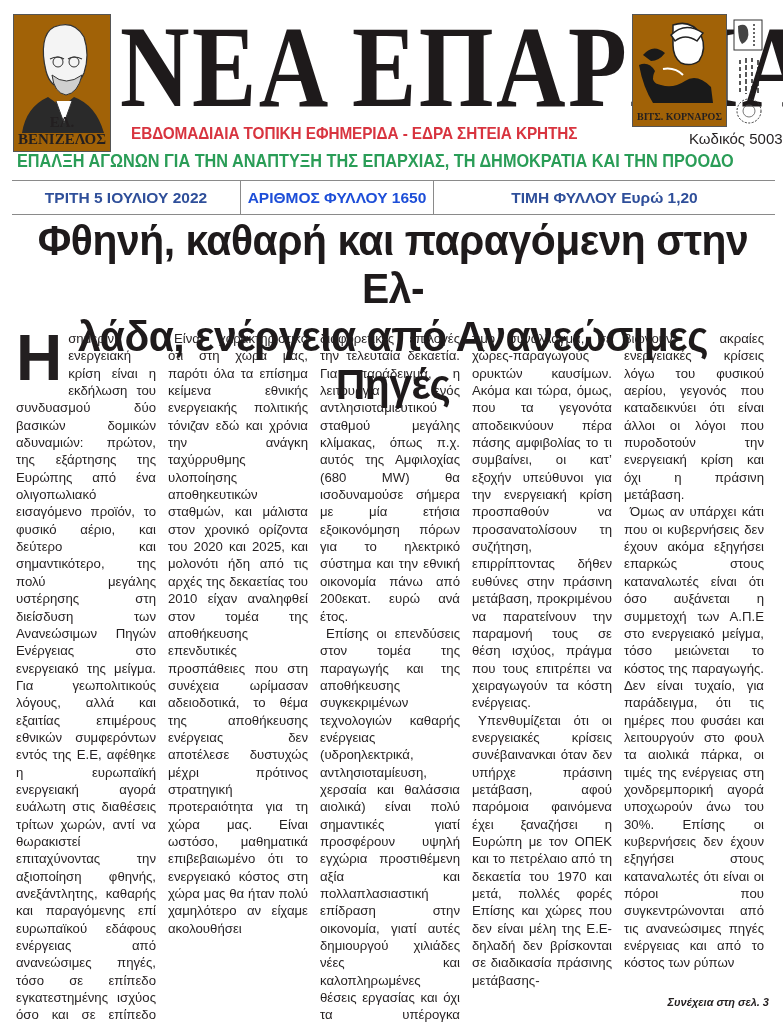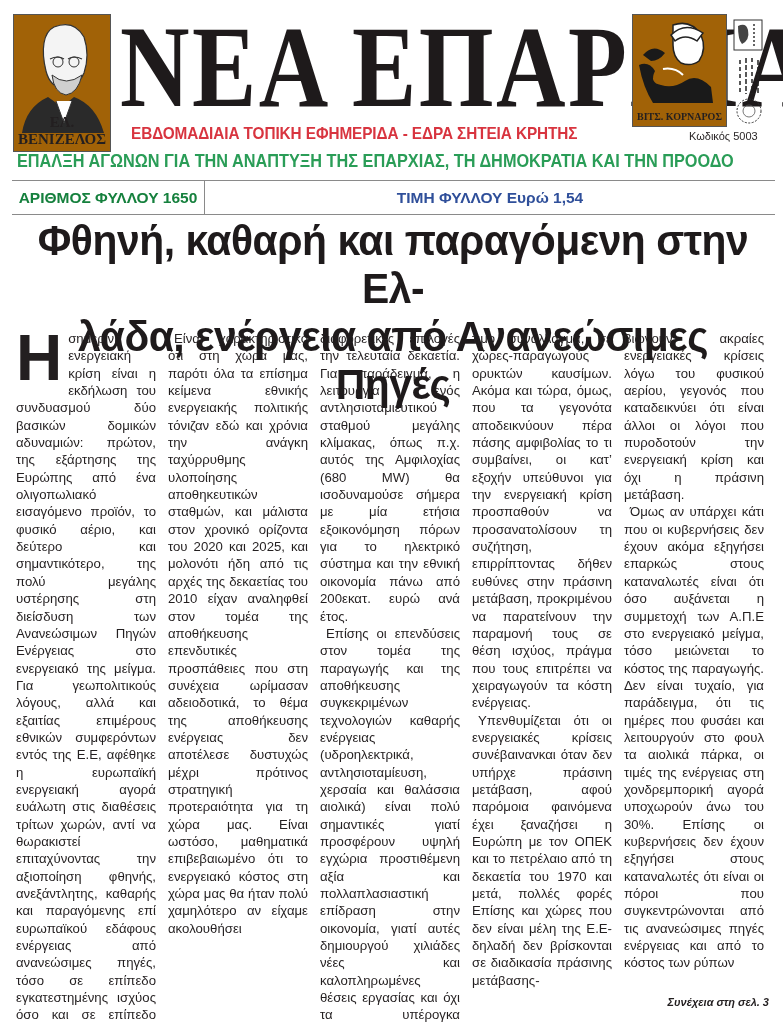--- a/index.html
+++ b/index.html
@@ -9,21 +9,21 @@
   .portrait { position: absolute; border: 1px solid #555; background: #a16207; font-family: Liberation Serif, serif; }
   .portrait-left { left: 13px; top: 14px; width: 96px; height: 136px; }
   .portrait-right { left: 632px; top: 14px; width: 93px; height: 111px; }
   .portrait svg { position: absolute; left: 0; top: 0; }
   .portrait-caption { position: absolute; left: 0; right: 0; bottom: 3px; text-align: center; font-size: 15px; font-weight: bold; color: #231f20; }
   .portrait-right .portrait-caption { font-size: 10px; bottom: 4px; }
 
   .masthead-title { position: absolute; left: 120px; top: 8px; width: 506px; height: 118px; font-family: "Liberation Serif", serif; font-weight: bold; font-size: 116px; line-height: 118px; letter-spacing: 3px; color: #1e1a1b; transform: scaleX(0.83); transform-origin: left top; white-space: nowrap; }
 
   .subtitle-red { position: absolute; left: 131px; top: 124px; font-size: 16.5px; font-weight: bold; color: #d8343f; white-space: nowrap; letter-spacing: -0.1px; transform: scaleX(0.93); transform-origin: left top; }
-  .code { position: absolute; left: 689px; top: 130px; font-size: 11px; color: #231f20; }
+  .code { position: absolute; left: 689px; top: 130px; font-size: 15px; color: #231f20; }
 
   .stamps { position: absolute; left: 732px; top: 18px; width: 34px; height: 106px; }
 
   .slogan-green { position: absolute; left: 17px; top: 150px; font-size: 18.5px; font-weight: bold; color: #2a9d57; white-space: nowrap; transform: scaleX(0.88); transform-origin: left top; }
 
   
   .date-bar { position: absolute; left: 12px; top: 180px; width: 763px; height: 33px; border-top: 1.5px solid #8a8a8a; border-bottom: 1.5px solid #8a8a8a; display: flex; align-items: center; }
   .date-cell { height: 100%; display: flex; align-items: center; justify-content: center; font-size: 15.5px; font-weight: bold; color: #2f4f9a; white-space: nowrap; border-right: 1px solid #8a8a8a; }
   .date-cell:last-child { border-right: none; }
   .c1 { width: 228px; } .c2 { width: 128px; } .c3 { width: 192px; } .c4 { flex: 1; }
@@ -80,22 +80,23 @@
     <circle cx="17" cy="93" r="12" fill="none" stroke="#333" stroke-width="1" stroke-dasharray="2 1.5"></circle>
     <circle cx="17" cy="93" r="6" fill="none" stroke="#555" stroke-width="0.8"></circle>
   </svg>
 </div>
 
 <div class="subtitle-red" style="color: rgb(216, 52, 63);">ΕΒΔΟΜΑΔΙΑΙΑ ΤΟΠΙΚΗ ΕΦΗΜΕΡΙΔΑ - ΕΔΡΑ ΣΗΤΕΙΑ ΚΡΗΤΗΣ</div>
 <div class="code">Κωδικός 5003</div>
 <div class="slogan-green" style="color: rgb(42, 157, 87);">ΕΠΑΛΞΗ ΑΓΩΝΩΝ ΓΙΑ ΤΗΝ ΑΝΑΠΤΥΞΗ ΤΗΣ ΕΠΑΡΧΙΑΣ, ΤΗ ΔΗΜΟΚΡΑΤΙΑ ΚΑΙ ΤΗΝ ΠΡΟΟΔΟ</div>
 
 <div class="date-bar">
-  <div class="date-cell c3" style="color: #15803d;">ΑΡΙΘΜΟΣ ΦΥΛΛΟΥ 1650</div>
-  <div class="date-cell c4" style="color: rgb(47, 79, 154);">ΤΙΜΗ ΦΥΛΛΟΥ Ευρώ 1,54</div>
+  <div class="date-cell c1" style="color: rgb(47, 79, 154);">ΤΡΙΤΗ 5 ΙΟΥΛΙΟΥ 2022</div>
+  <div class="date-cell c3" style="color: #1d4ed8;">ΑΡΙΘΜΟΣ ΦΥΛΛΟΥ 1650</div>
+  <div class="date-cell c4" style="color: rgb(47, 79, 154);">ΤΙΜΗ ΦΥΛΛΟΥ Ευρώ 1,20</div>
 </div>
 
 <div class="headline">
   <div>Φθηνή, καθαρή και παραγόμενη στην Ελ-</div>
   <div>λάδα, ενέργεια από Ανανεώσιμες Πηγές</div>
 </div>
 
 <div class="article">
   <div class="col">
     <span class="dropcap">Η</span>

